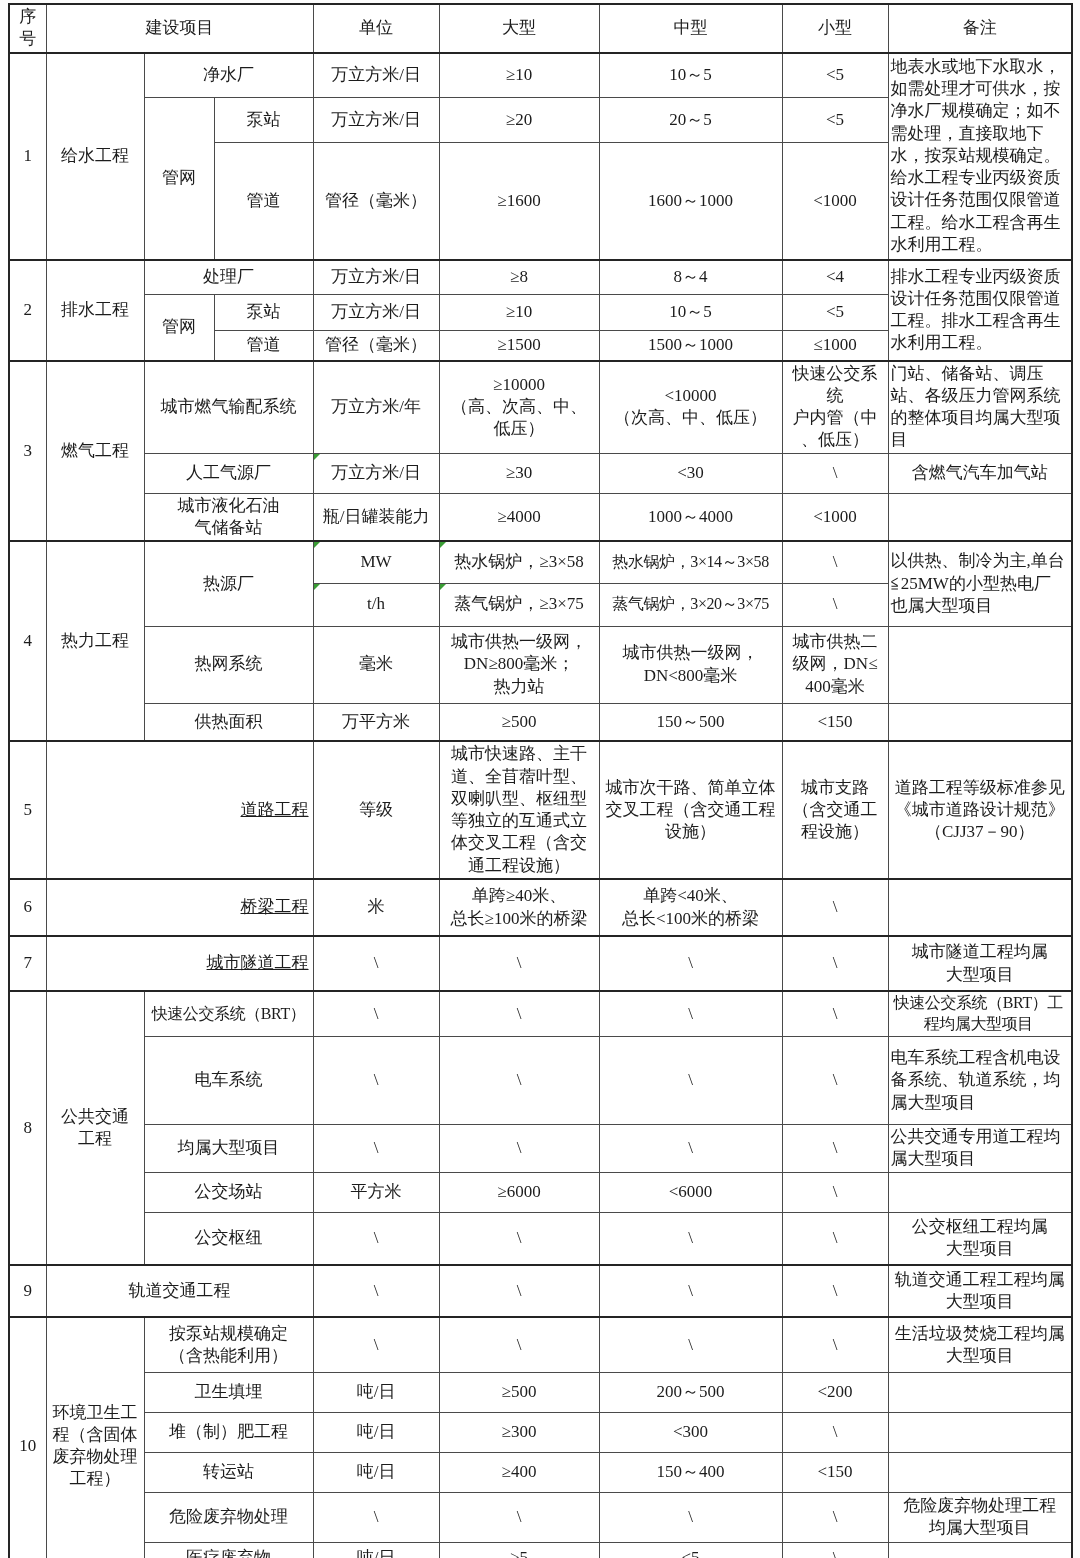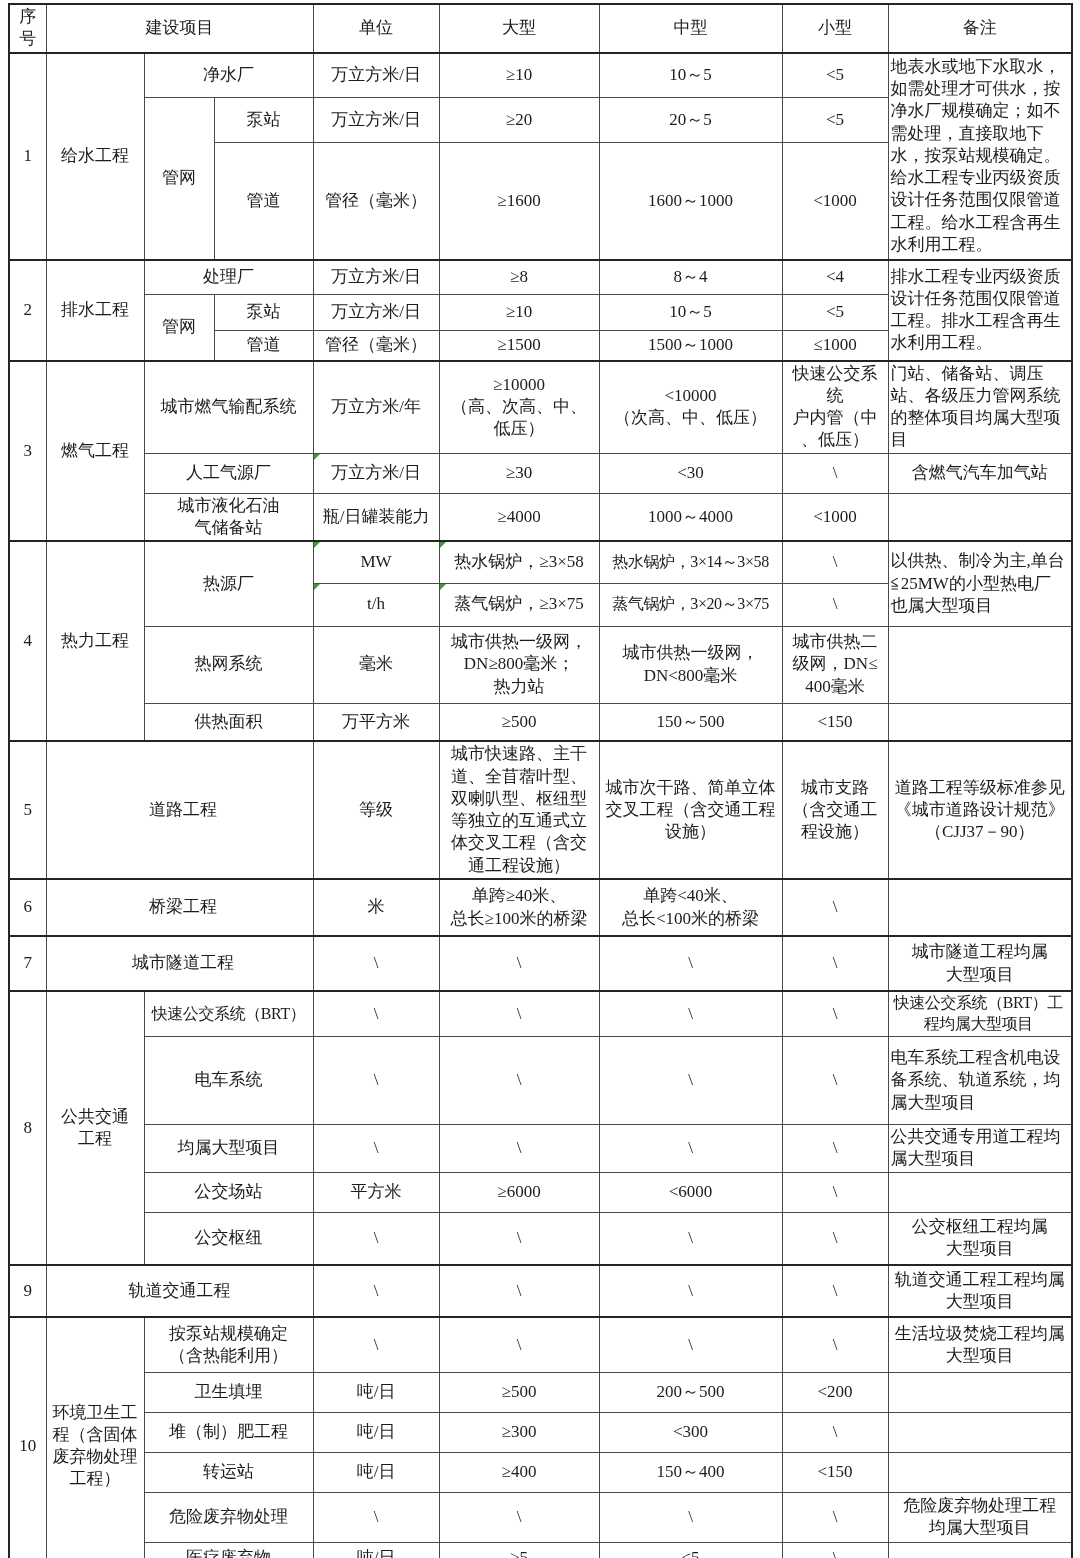--- a/index.html
+++ b/index.html
@@ -14,21 +14,21 @@
     border:1px solid #4a4a4a;
     text-align:center;vertical-align:middle;
     padding:1px 4px;
     font-size:17px;font-weight:normal;
     line-height:1.31;
     white-space:pre-line;
     overflow:hidden;
     position:relative;
   }
   .gt{border-top:2px solid #242424;}
-  .lt{text-align:center;padding-left:11px;}
+  .lt{text-align:right;padding-left:11px;text-decoration:underline;}
   .rl{text-align:left;padding-left:2px;padding-right:5px;}
   .fit{font-size:16px;letter-spacing:-0.4px;text-align:center;}
   .mk::before{
     content:"";position:absolute;top:0;left:0;width:0;height:0;
     border-top:6px solid #3a9d35;border-right:6px solid transparent;
   }
 </style>
 </head>
 <body>
 

